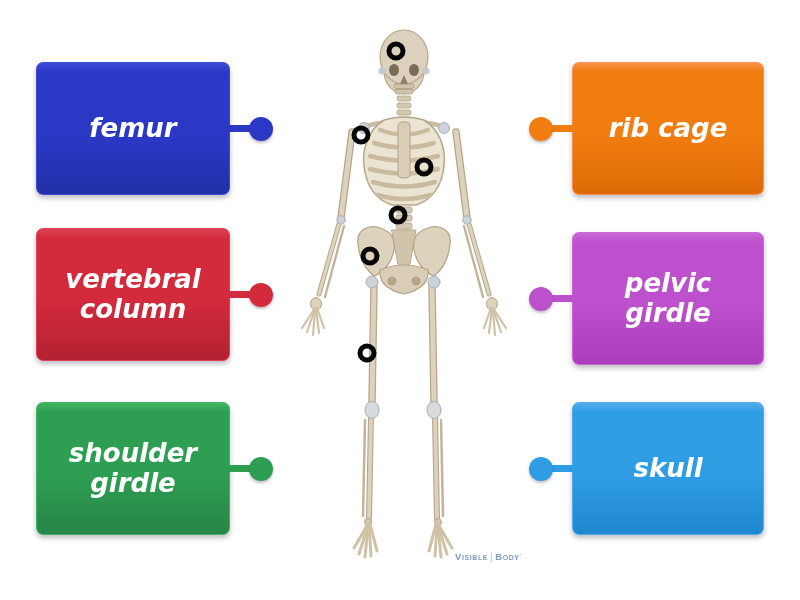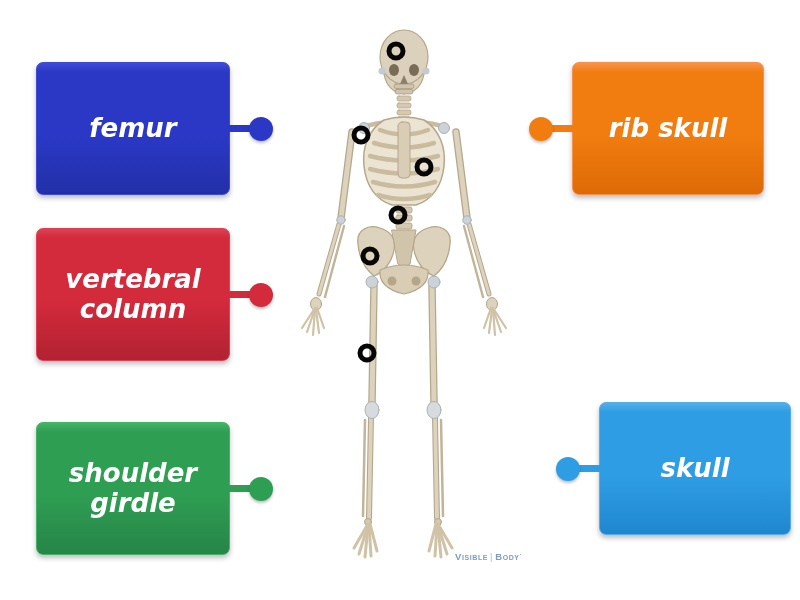--- a/index.html
+++ b/index.html
@@ -165,32 +165,37 @@
   <div class="tile left" style="left: 36px; top: 62px; --c: #2b38c6; --cd: #2230a8; --cb: #3d4bd8;">
     <span class="txt">femur</span>
     <span class="stub"></span>
     <span class="dot"></span>
   </div>
   <div class="tile left" style="left: 36px; top: 228px; --c: #d32a3c; --cd: #b22232; --cb: #dc4254;">
     <span class="txt">vertebral column</span>
     <span class="stub"></span>
     <span class="dot"></span>
   </div>
-  <div class="tile left" style="left: 36px; top: 402px; margin-top: 20px; --c: #2e9e52; --cd: #278549; --cb: #43b366;">
+  <div class="tile left" style="left: 36px; top: 402px; --c: #2e9e52; --cd: #278549; --cb: #43b366;">
     <span class="txt">shoulder girdle</span>
     <span class="stub"></span>
     <span class="dot"></span>
   </div>
 
   <div class="tile right" style="left: 572px; top: 62px; --c: #f17d10; --cd: #dd6a05; --cb: #f6924b;">
-    <span class="txt">rib skull</span>
-    <span class="stub"></span>
-    <span class="dot"></span>
-  </div>
-  <div class="tile right" style="left: 572px; top: 402px; margin-left: 27px; --c: #2f9de4; --cd: #1f87cf; --cb: #54ade9;">
+    <span class="txt">rib cage</span>
+    <span class="stub"></span>
+    <span class="dot"></span>
+  </div>
+  <div class="tile right" style="left: 572px; top: 232px; --c: #bd50cc; --cd: #a93dbb; --cb: #cb68d8;">
+    <span class="txt">pelvic girdle</span>
+    <span class="stub"></span>
+    <span class="dot"></span>
+  </div>
+  <div class="tile right" style="left: 572px; top: 402px; --c: #2f9de4; --cd: #1f87cf; --cb: #54ade9;">
     <span class="txt">skull</span>
     <span class="stub"></span>
     <span class="dot"></span>
   </div>
 
   <div class="watermark">
     <span>Visible</span><span class="divider">|</span><span>Body</span><span class="tm">·</span>
   </div>
 
 </div>

